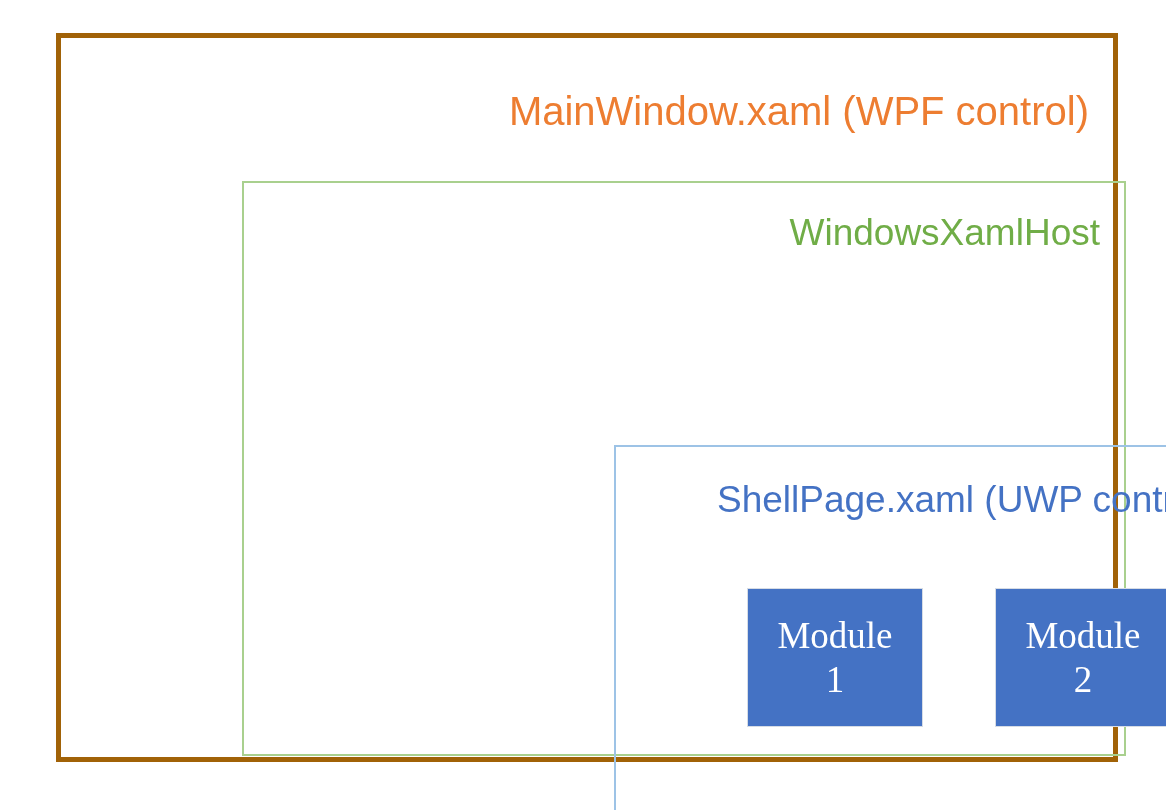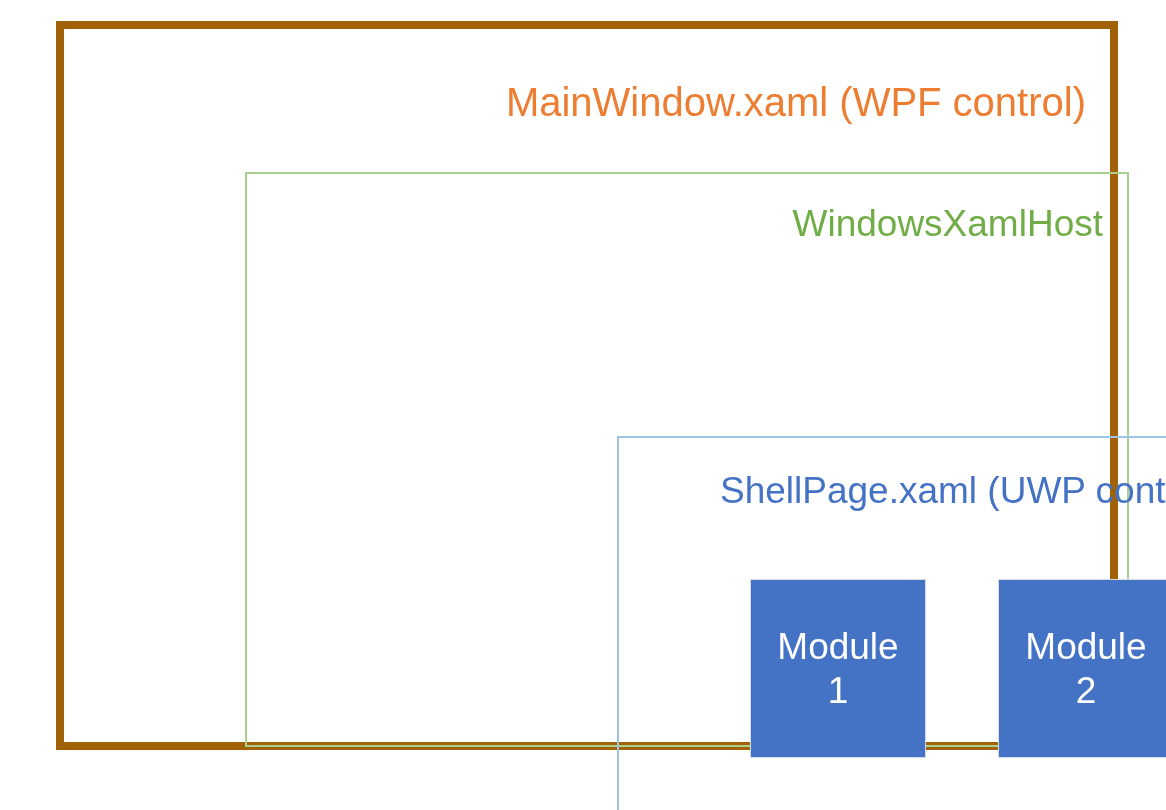--- a/index.html
+++ b/index.html
@@ -21,24 +21,24 @@
 
   
   .layer {
     position: absolute;
     box-sizing: border-box;
     background: transparent;
   }
 
   .layer-outer {
     left: 56px;
-    top: 21px;
+    top: 33px;
     width: 1062px;
     height: 729px;
-    border: 8px solid #a16207;
+    border: 5px solid #a16207;
   }
 
   .layer-middle {
     left: 165px;
     top: 143px;
     width: 884px;
     height: 575px;
     border: 2px solid #A9D08E;
     margin-left: 16px;
   }
@@ -76,32 +76,33 @@
     top: 34px;
     font-size: 37px;
     color: #4472C4;
   }
 
   
   .module-box {
     position: absolute;
     box-sizing: border-box;
     width: 176px;
-    height: 179px;
+    height: 139px;
     top: 141px;
     background: #4472C4;
     border: 1px solid #D6DCE5;
     display: flex;
     flex-direction: column;
     align-items: center;
     justify-content: center;
     color: #ffffff;
     font-size: 37px;
     line-height: 1.18;
     text-align: center;
+    font-family: Liberation Serif, serif;
   }
 
   .module-box.module-1 { left: 131px; }
   .module-box.module-2 { left: 379px; }
 
   .module-line {
     display: block;
   }
 </style>
 </head>

